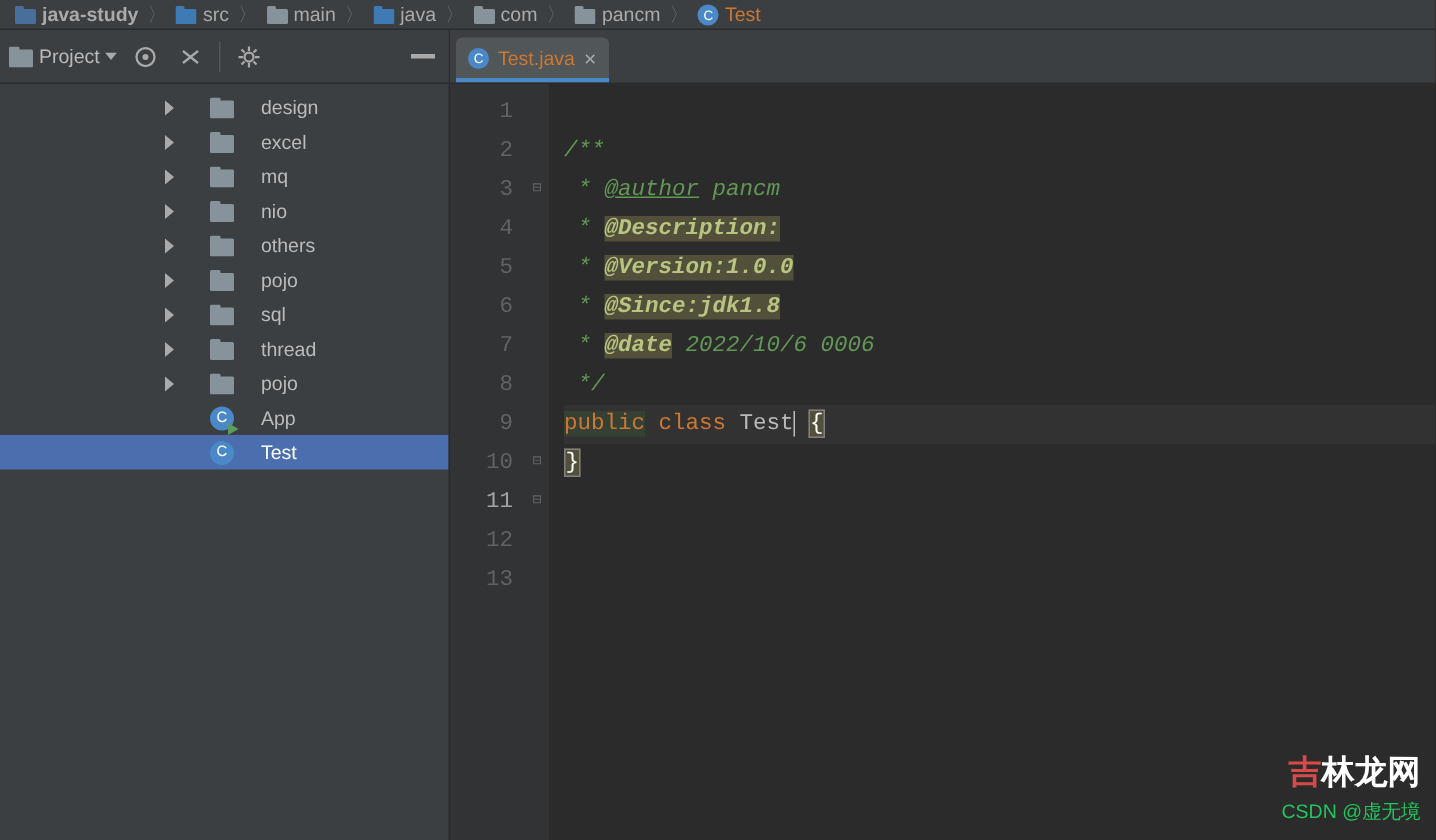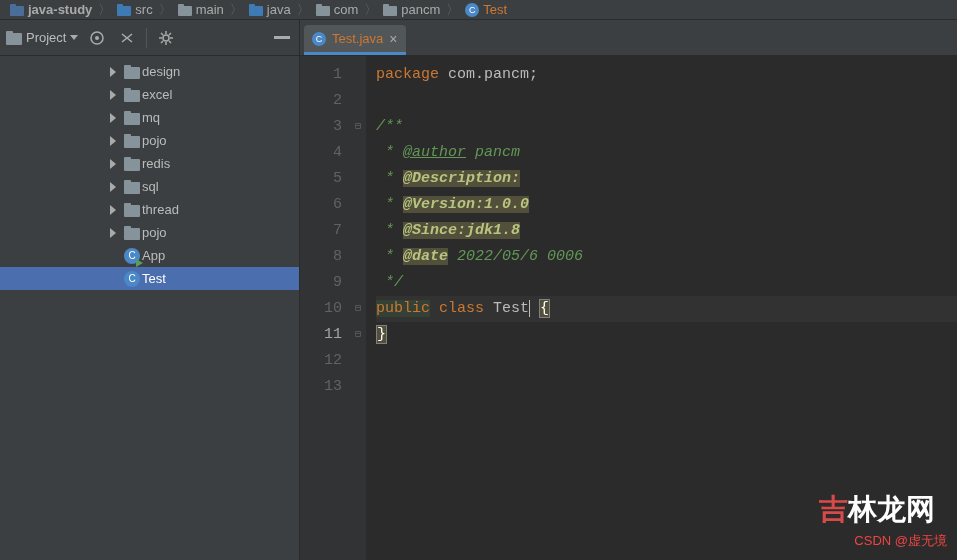--- a/index.html
+++ b/index.html
@@ -6,21 +6,21 @@
 body { font-family: "Segoe UI", Arial, sans-serif; font-size: 13px; background: #2b2b2b; color: #bbbbbb; width: 957px; height: 560px; overflow: hidden; position: relative; }
 .breadcrumb { height: 20px; background: #3c3f41; display: flex; align-items: center; padding: 0 8px; color: #aaa; font-size: 13px; border-bottom: 1px solid #2b2b2b; }
 .breadcrumb .crumb { display: flex; align-items: center; gap: 4px; padding: 0 2px; }
 .breadcrumb .sep { margin: 0 4px; color: #666; }
 .main { display: flex; height: 540px; }
 .sidebar { width: 300px; background: #3c3f41; border-right: 1px solid #2b2b2b; display: flex; flex-direction: column; }
 .toolbar { height: 36px; background: #3c3f41; display: flex; align-items: center; padding: 0 6px; gap: 8px; border-bottom: 1px solid #2b2b2b; }
 .toolbar .icon-btn { width: 22px; height: 22px; display: flex; align-items: center; justify-content: center; cursor: pointer; color: #aaa; }
 .project-label { display: flex; align-items: center; gap: 4px; color: #bbb; }
 .tree { flex: 1; overflow: hidden; padding: 4px 0; }
-.tree-item { display: flex; align-items: center; height: 23px; padding-left: 110px; cursor: pointer; gap: 2px; color: #bbb; }
+.tree-item { display: flex; align-items: center; height: 23px; padding-left: 110px; cursor: pointer; gap: 18px; color: #bbb; }
 .tree-item.selected { background: #4b6eaf; color: #fff; }
 .editor-area { flex: 1; background: #2b2b2b; display: flex; flex-direction: column; }
 .tabs { height: 36px; background: #3c3f41; display: flex; align-items: flex-end; border-bottom: 1px solid #2b2b2b; padding-left: 4px; }
 .tab { height: 30px; background: #515658; display: flex; align-items: center; padding: 0 8px; gap: 6px; cursor: pointer; border-bottom: 3px solid #4a88c7; border-top-left-radius: 4px; border-top-right-radius: 4px; }
 .tab .tab-icon { width: 14px; height: 14px; border-radius: 50%; background: #4a88c7; display: flex; align-items: center; justify-content: center; font-size: 9px; color: #fff; }
 .tab .tab-title { color: #cc7832; }
 .tab .close { color: #aaa; font-size: 14px; cursor: pointer; }
 .code { flex: 1; display: flex; font-family: "Consolas", "Courier New", monospace; font-size: 15px; position: relative; }
 .gutter { width: 50px; background: #313335; text-align: right; padding: 6px 8px 0 0; color: #606366; line-height: 26px; }
 .gutter div { height: 26px; }
@@ -32,23 +32,23 @@
 .line.current { background: #323232; }
 .k-package { color: #cc7832; }
 .k-class { color: #cc7832; }
 .k-public { color: #cc7832; }
 .doc { color: #629755; font-style: italic; }
 .doc-tag { color: #629755; font-style: italic; font-weight: normal; text-decoration: underline; }
 .doc-tag-hl { background: #52503a; color: #b8c47f; font-style: italic; font-weight: bold; }
 .brace-hl { background: #52503a; color: #fff; border: 1px solid #808080; }
 .cursor { border-right: 1px solid #bbb; }
 .cls { background: #344134; }
-.watermark1 { position: absolute; right: 22px; bottom: 30px; font-size: 29px; font-family: Liberation Mono, monospace; color: #fff; font-weight: bold; }
+.watermark1 { position: absolute; right: 10px; bottom: 30px; font-size: 22px; font-family: Liberation Mono, monospace; color: #fff; font-weight: bold; }
 .watermark1 .r { color: #d84a4a; }
-.watermark2 { position: absolute; right: 10px; bottom: 10px; font-size: 13px; color: #ef4444; font-family: "Microsoft YaHei", sans-serif; margin-top: 20px; }
+.watermark2 { position: absolute; right: 10px; bottom: 10px; font-size: 13px; color: #22c55e; font-family: "Microsoft YaHei", sans-serif; margin-top: 20px; }
 svg { display: block; }
 </style>
 </head>
 <body>
 
 <div class="breadcrumb">
   <span class="crumb">
       <svg width="14" height="12">
         <rect x="0" y="2" width="14" height="10" fill="#4a6e9b" rx="1"></rect>
         <rect x="0" y="0" width="6" height="4" fill="#4a6e9b" rx="1"></rect>
@@ -171,31 +171,41 @@
           <span>mq</span>
         </div>
         <div class="tree-item">
           <svg width="8" height="10" style="margin-right:4px">
             <path d="M0 0 L6 5 L0 10 Z" fill="#aaa"></path>
           </svg>
           <svg width="16" height="14">
             <rect x="0" y="2" width="16" height="12" fill="#87939a" rx="1"></rect>
             <rect x="0" y="0" width="7" height="4" fill="#87939a" rx="1"></rect>
           </svg>
+          <span>nio</span>
+        </div>
+        <div class="tree-item">
+          <svg width="8" height="10" style="margin-right:4px">
+            <path d="M0 0 L6 5 L0 10 Z" fill="#aaa"></path>
+          </svg>
+          <svg width="16" height="14">
+            <rect x="0" y="2" width="16" height="12" fill="#87939a" rx="1"></rect>
+            <rect x="0" y="0" width="7" height="4" fill="#87939a" rx="1"></rect>
+          </svg>
+          <span>others</span>
+        </div>
+        <div class="tree-item">
+          <svg width="8" height="10" style="margin-right:4px">
+            <path d="M0 0 L6 5 L0 10 Z" fill="#aaa"></path>
+          </svg>
+          <svg width="16" height="14">
+            <rect x="0" y="2" width="16" height="12" fill="#87939a" rx="1"></rect>
+            <rect x="0" y="0" width="7" height="4" fill="#87939a" rx="1"></rect>
+          </svg>
           <span>pojo</span>
-        </div>
-        <div class="tree-item">
-          <svg width="8" height="10" style="margin-right:4px">
-            <path d="M0 0 L6 5 L0 10 Z" fill="#aaa"></path>
-          </svg>
-          <svg width="16" height="14">
-            <rect x="0" y="2" width="16" height="12" fill="#87939a" rx="1"></rect>
-            <rect x="0" y="0" width="7" height="4" fill="#87939a" rx="1"></rect>
-          </svg>
-          <span>redis</span>
         </div>
         <div class="tree-item">
           <svg width="8" height="10" style="margin-right:4px">
             <path d="M0 0 L6 5 L0 10 Z" fill="#aaa"></path>
           </svg>
           <svg width="16" height="14">
             <rect x="0" y="2" width="16" height="12" fill="#87939a" rx="1"></rect>
             <rect x="0" y="0" width="7" height="4" fill="#87939a" rx="1"></rect>
           </svg>
           <span>sql</span>
@@ -266,28 +276,27 @@
           <div></div>
           <div></div>
           <div></div>
           <div></div>
           <div>⊟</div>
           <div>⊟</div>
           <div></div>
           <div></div>
         </div>
       <div class="code-body" id="codebody">
-          <div class="line"><span class="k-package">package </span><span class="">com.pancm;</span></div>
           <div class="line"></div>
           <div class="line"><span class="doc">/**</span></div>
           <div class="line"><span class="doc"> * </span><span class="doc-tag">@author</span><span class="doc"> pancm</span></div>
           <div class="line"><span class="doc"> * </span><span class="doc-tag-hl">@Description:</span></div>
           <div class="line"><span class="doc"> * </span><span class="doc-tag-hl">@Version:1.0.0</span></div>
           <div class="line"><span class="doc"> * </span><span class="doc-tag-hl">@Since:jdk1.8</span></div>
-          <div class="line"><span class="doc"> * </span><span class="doc-tag-hl">@date</span><span class="doc"> 2022/05/6 0006</span></div>
+          <div class="line"><span class="doc"> * </span><span class="doc-tag-hl">@date</span><span class="doc"> 2022/10/6 0006</span></div>
           <div class="line"><span class="doc"> */</span></div>
           <div class="line current"><span class="k-public cls">public</span><span class=""> </span><span class="k-class">class </span><span class="cursor">Test</span><span class=""> </span><span class="brace-hl">{</span></div>
           <div class="line"><span class="brace-hl">}</span></div>
           <div class="line"></div>
         </div>
     </div>
   </div>
 </div>
 
 <div class="watermark1"><span class="r">吉</span>林龙网</div>

